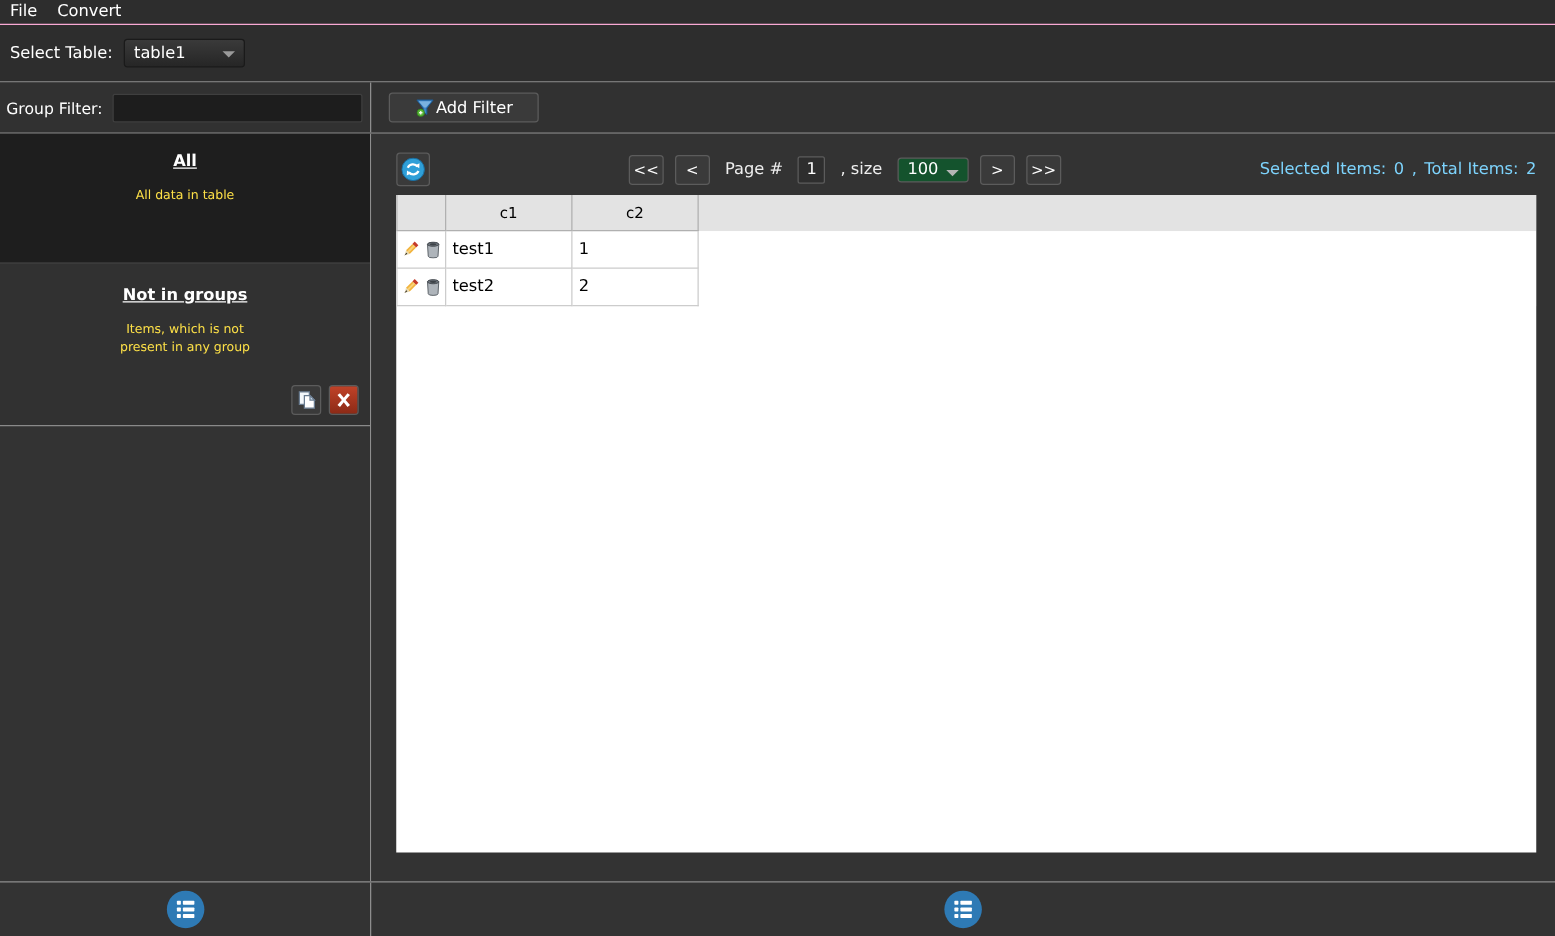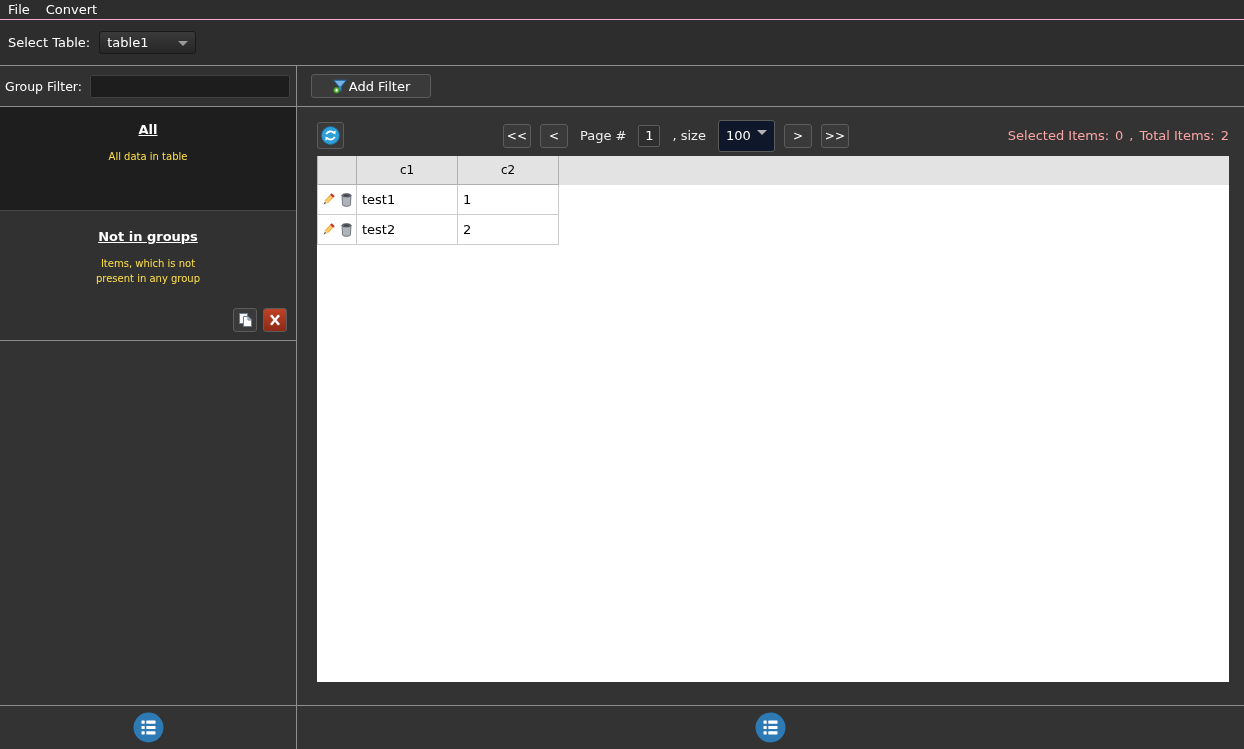--- a/index.html
+++ b/index.html
@@ -87,24 +87,24 @@
   }
   .btn-refresh { width:27px; height:27px; }
   .pager { display:flex; align-items:center; gap:9px; }
   .pg-btn { width:28px; height:24px; font-size:12px; }
   .pg-lbl { font-size:13px; color:#eee; margin:0 3px; }
   .page-input {
     width:22px; height:22px; background:#2e2e2e; border:1px solid #5c5c5c;
     border-radius:2px; color:#fff; text-align:center; font-size:13px; outline:none;
     font-family:inherit; padding:0;
   }
-  .dd-size { width:57px; height:32px; background:#0f172a; border:1px solid #5c5c5c; }
+  .dd-size { width:57px; height:20px; background:#14532d; border:1px solid #5c5c5c; }
   .dd-size .arrow { border-top-color:#b5b5b5; }
   .spacer { flex:1 1 auto; }
-  .sel-info { font-size:13px; color:#fca5a5; display:flex; gap:6px; white-space:nowrap; }
+  .sel-info { font-size:13px; color:#7dd3fc; display:flex; gap:6px; white-space:nowrap; }
 
   
   .panel {
     margin:0 15px 0 20px; height:526px; background:#ffffff; flex:0 0 auto;
     overflow:hidden;
   }
   .thead { display:flex; height:29px; background:#e3e3e3; }
   .th {
     border-right:1px solid #b0b0b0; border-bottom:1px solid #b0b0b0;
     color:#000; font-size:12px; display:flex; align-items:center; justify-content:center;

